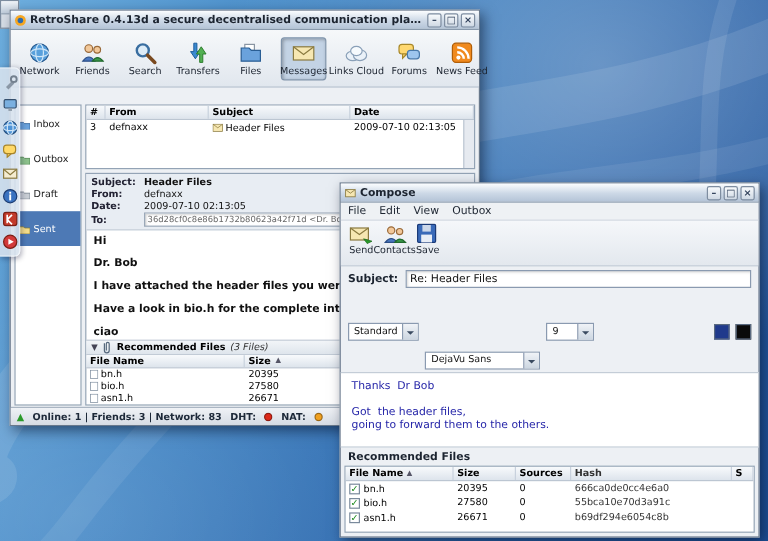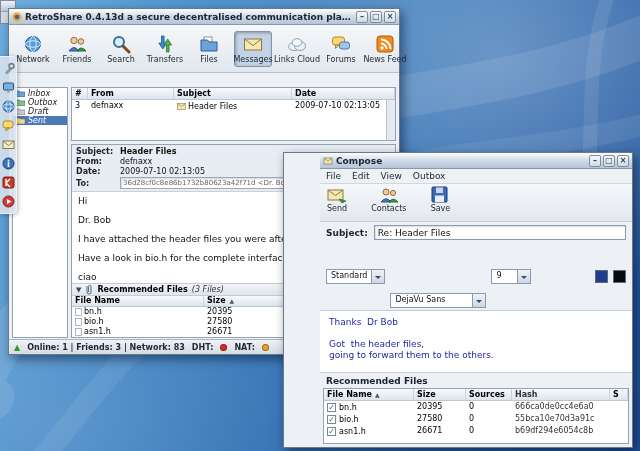--- a/index.html
+++ b/index.html
@@ -46,21 +46,21 @@
   .tool-item { min-width:38px; padding:2px 3px; display:flex; flex-direction:column;
     align-items:center; gap:1px; font-size:8px; color:#1c2430; border:1px solid transparent;
     border-radius:3px; white-space:nowrap; }
   .tool-item.active { background:#c3d3e5; border-color:#8094aa;
     box-shadow:inset 1px 1px 3px rgba(0,0,0,.3);text-align:right; }
 
   .main-content { position:absolute; top:78px; left:3px; right:3px; bottom:16px;
     display:flex; gap:3px; }
   .folders { width:56px; flex:none; background:#fff; border:1px solid #93a3b5;
     font-size:8px; padding-top:1px; }
-  .folder-item { display:flex; align-items:flex-start; gap:3px; padding:0 3px; color:#222;font-style:italic; }
+  .folder-item { display:flex; align-items:center; gap:3px; padding:10px 3px; color:#222; }
   .folder-item.selected { background:#4d79b5; color:#fff; }
 
   .right-col { flex:1; min-width:0; display:flex; flex-direction:column; gap:3px; }
   .msg-list { height:54px; flex:none; background:#fff; border:1px solid #93a3b5;
     font-size:8px; position:relative; overflow:hidden; }
   .list-header, .list-row { display:flex; height:12px; line-height:11px; }
   .list-header { background:linear-gradient(#f8fafc,#dde4ec); border-bottom:1px solid #bcc6d2; font-weight:bold; }
   .lc { padding:0 3px; overflow:hidden; white-space:nowrap; }
   .list-header .lc { border-right:1px solid #c8d1dd; }
   .lc.c-num { width:16px; flex:none; }
@@ -74,21 +74,21 @@
     display:flex; flex-direction:column; font-size:8px; }
   .detail-head { background:#e8edf3; border-bottom:1px solid #c8d0da; padding:2px 4px;
     display:grid; grid-template-columns:44px 1fr; row-gap:1px; align-items:center; }
   .dh-label { font-weight:bold; color:#223; }
   .dh-val { color:#111; white-space:nowrap; overflow:hidden; }
   .dh-val.bold { font-weight:bold; }
   .to-field { width:172px; background:#fff; border:1px solid #9aa8b8;
     box-shadow:inset 1px 1px 2px rgba(0,0,0,.18); color:#666; font-size:7px;
     padding:1px 2px; white-space:nowrap; overflow:hidden; }
   .msg-body { flex:1; min-height:0; overflow:hidden; padding:4px 6px; font-size:9px;
-    line-height:11px; color:#101010; }
+    line-height:11px; color:#101010;font-weight:bold; }
   .msg-body .line { margin-bottom:8px; white-space:pre-wrap; }
   .attach-bar { flex:none; height:13px; display:flex; align-items:center; gap:4px;
     padding:0 4px; background:linear-gradient(#f2f5f8,#dee5ec);
     border-top:1px solid #c2cbd6; border-bottom:1px solid #c2cbd6; }
   .attach-bar .exp { font-size:7px; color:#445; }
   .attach-bar .t { font-weight:bold; }
   .attach-bar .c { font-style:italic; color:#333; }
   .files-pane { flex:none; font-size:8px; }
   .files-header, .file-row { display:flex; height:10px; line-height:10px; }
   .files-header { background:linear-gradient(#f8fafc,#dde4ec); border-bottom:1px solid #bcc6d2; font-weight:bold; height:11px; }
@@ -100,26 +100,26 @@
 
   .statusbar { position:absolute; left:0; right:0; bottom:0; height:15px;
     display:flex; align-items:center; gap:7px; padding:0 5px;
     background:linear-gradient(#eff2f6,#d6dce4); border-top:1px solid #aab5c2;
     font-size:8px; font-weight:bold; color:#1c2838; }
   .dot { width:7px; height:7px; border-radius:50%; border:1px solid rgba(0,0,0,.35); }
   .online-glyph { color:#2a9a2a; font-size:8px; }
 
   
   .compose { left:283px; top:152px; width:350px; height:296px; z-index:30;
-    display:flex; flex-direction:column;padding-left:36px; }
+    display:flex; flex-direction:column; }
   .compose .titlebar { flex:none; }
   .menubar { flex:none; height:15px; display:flex; align-items:center; gap:11px;
     padding:0 6px; font-size:9px; color:#1c2430; background:#eef1f4;
     border-bottom:1px solid #d0d7e0; }
-  .c-toolbar { flex:none; height:38px; display:flex; align-items:flex-start; gap:24px;
+  .c-toolbar { flex:none; height:38px; display:flex; align-items:flex-start; gap:0;
     padding:2px 7px; background:linear-gradient(#f5f7fa,#e3e8ee);
     border-bottom:1px solid #c4cdd7; }
   .c-tool { display:flex; flex-direction:column; align-items:center; gap:0; font-size:8px; color:#1c2430; }
   .subject-row { flex:none; display:flex; align-items:center; gap:6px; padding:3px 6px;
     font-size:9px; font-weight:bold; color:#1c2430; }
   .subject-input { flex:1; height:15px; border:1px solid #8a9ab0; background:#fff;
     font-family:"DejaVu Sans", sans-serif; font-size:9px; padding:0 3px; color:#111;
     box-shadow:inset 1px 1px 2px rgba(0,0,0,.15); }
   .format-bar { flex:none; display:flex; align-items:center; gap:5px; padding:2px 6px; }
   .combo { display:flex; align-items:stretch; height:15px; border:1px solid #8a9ab0;

